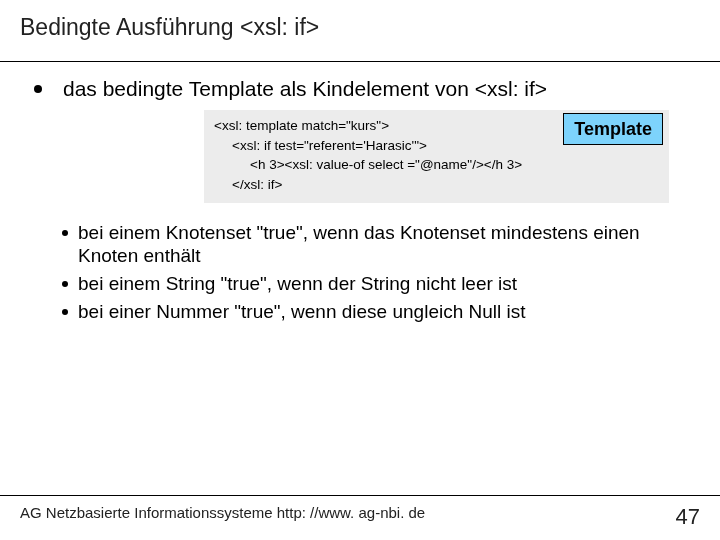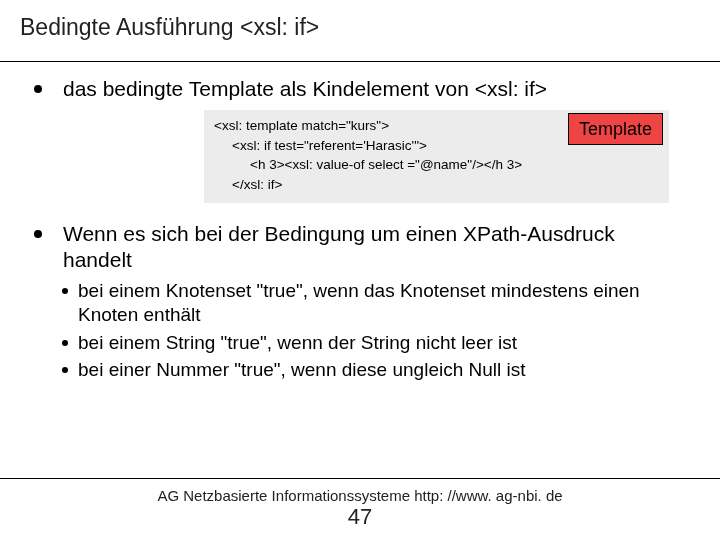--- a/index.html
+++ b/index.html
@@ -79,25 +79,26 @@
     color: #000;
     position: relative;
     line-height: 1.45;
   }
   .codebox .ind1 { padding-left: 18px; }
   .codebox .ind2 { padding-left: 36px; }
   .template-badge {
     position: absolute;
     top: 3px;
     right: 6px;
-    background: #ef4444;
+    background: #7dd3fc;
     border: 1.5px solid #000;
     padding: 2px 10px;
     font-size: 18px;
     font-family: Arial, sans-serif;
+    font-weight: bold;
   }
   .sub-list {
     margin: 6px 0 0 28px;
   }
   .sub-row {
     display: flex;
     align-items: flex-start;
     gap: 10px;
     margin-bottom: 4px;
   }
@@ -109,24 +110,23 @@
     font-size: 19px;
     line-height: 1.25;
   }
   .footer {
     position: absolute;
     left: 0; right: 0; bottom: 0;
     border-top: 1px solid #000;
     padding: 8px 20px 10px 20px;
     display: flex;
     justify-content: space-between;
-    align-items: center;
+    align-items: flex-start;
     font-size: 15px;
     color: #222;
-    flex-direction: column;
   }
   .pagenum { font-size: 22px; }
 </style>
 </head>
 <body>
 
 <div class="header">
   <div class="title">Bedingte Ausführung &lt;xsl: if&gt;</div>
 </div>
 
@@ -138,24 +138,20 @@
   </div>
 
   <div class="codebox">
     <div class="template-badge">Template</div>
     <div>&lt;xsl: template match="kurs"&gt;</div>
     <div class="ind1">&lt;xsl: if test="referent='Harasic'"&gt;</div>
     <div class="ind2">&lt;h 3&gt;&lt;xsl: value-of select ="@name"/&gt;&lt;/h 3&gt;</div>
     <div class="ind1">&lt;/xsl: if&gt;</div>
   </div>
 
-  <div class="bullet-row">
-    <div class="dot"></div>
-    <div class="bullet-text">Wenn es sich bei der Bedingung um einen XPath-Ausdruck handelt</div>
-  </div>
 
   <div class="sub-list">
     <div class="sub-row">
       <div class="sub-dot"></div>
       <div class="sub-text">bei einem Knotenset "true", wenn das Knotenset mindestens einen Knoten enthält</div>
     </div>
     <div class="sub-row">
       <div class="sub-dot"></div>
       <div class="sub-text">bei einem String "true", wenn der String nicht leer ist</div>
     </div>

